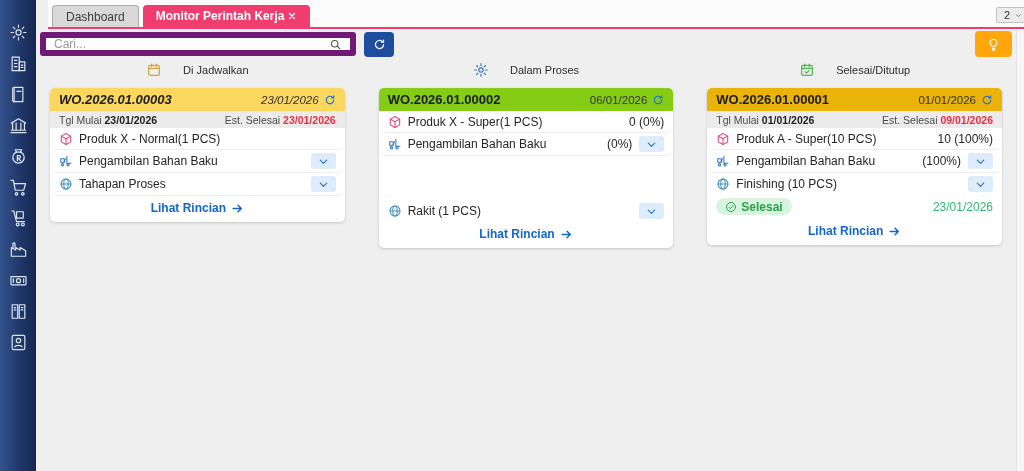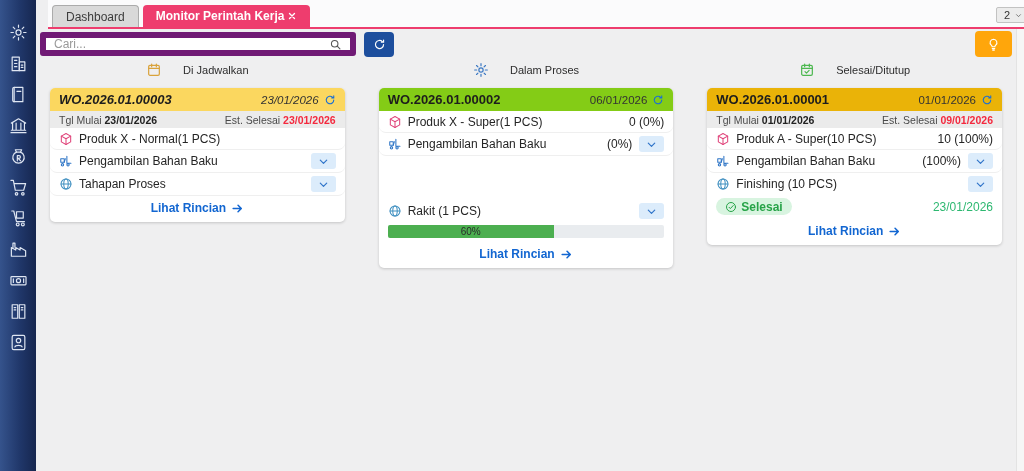--- a/index.html
+++ b/index.html
@@ -350,25 +350,20 @@
           </span>
         <span>Rakit (1 PCS)</span>
         <span class="right">
           <button class="chev">
               <svg viewBox="0 0 24 24">
                 <path d="M5 9l7 7 7-7"></path>
               </svg>
             </button>
         </span>
       </div>
-      <div class="progress">
-        <div class="pfill" style="width: 60%;">
-          <span>60%</span>
-        </div>
-      </div>
       <div class="cfooter">
         <span>Lihat Rincian</span>
         <svg viewBox="0 0 24 24">
             <path d="M4 12h14M13 6l6 6-6 6"></path>
           </svg>
       </div>
     </div>
   </div>
 
   <div>

